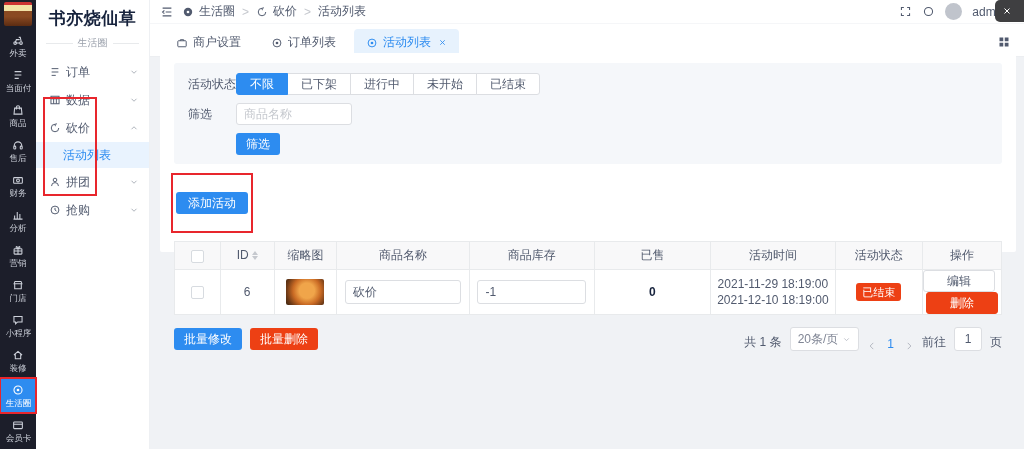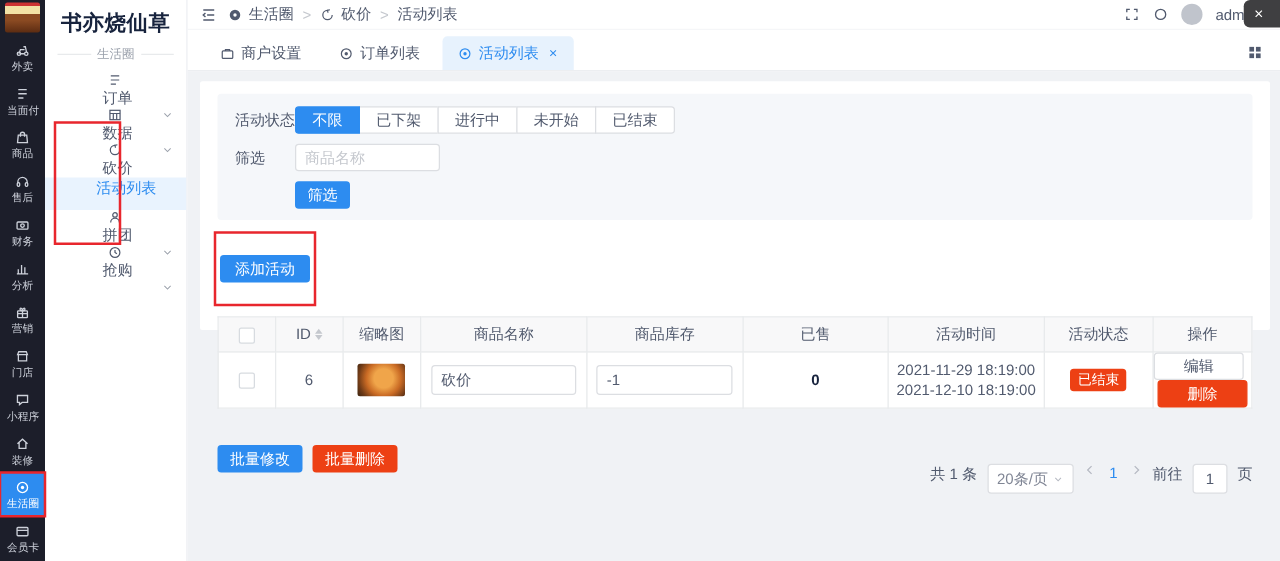--- a/index.html
+++ b/index.html
@@ -12,21 +12,21 @@
   .pitem { width:36px; height:35px; display:flex; flex-direction:column; align-items:center; justify-content:center; gap:2px; color:#cdd1da; cursor:pointer; }
   .pitem svg { width:12px; height:12px; stroke:currentColor; fill:none; stroke-width:1.4; }
   .plabel { font-size:9px; line-height:10px; white-space:nowrap; transform:scale(.95); }
   .pitem.active { background:#2d8cf0; color:#fff; outline:2px solid #e8262d; outline-offset:-1px; }
 
   
   .ssidebar { position:absolute; left:36px; top:0; width:114px; height:449px; background:#fff; border-right:1px solid #eef0f3; z-index:4; }
   .stitle { text-align:center; font-size:17px; font-weight:bold; color:#17233d; padding-top:7px; letter-spacing:.5px; }
   .sdivider { display:flex; align-items:center; gap:5px; margin:6px 10px 8px; color:#9aa0ab; font-size:10px; }
   .sdivider::before,.sdivider::after { content:""; flex:1; height:1px; background:#e8eaec; }
-  .sitem { height:28px; display:flex; align-items:center; padding:0 10px 0 13px; color:#515a6e; cursor:pointer; position:relative;flex-direction:column; }
+  .sitem { height:28px; display:flex; align-items:center; padding:0 10px 0 13px; color:#515a6e; cursor:pointer; position:relative; }
   .sitem svg { width:12px; height:12px; stroke:currentColor; fill:none; stroke-width:1.3; margin-right:5px; flex:none; }
   .sitem .chev { margin-left:auto; margin-right:0; width:10px; height:10px; stroke:#9aa0ab; }
   .sitem.child { padding-left:27px; height:26px; }
   .sitem.active { background:#e9f3fe; color:#2d8cf0; }
   .sannotation { position:absolute; left:7px; top:97px; width:54px; height:99px; border:2px solid #e8262d; pointer-events:none; z-index:9; }
 
   
   .topbar { position:absolute; left:150px; top:0; width:874px; height:24px; background:#fff; display:flex; align-items:center; padding:0 8px; border-bottom:1px solid #f5f6f8; }
   .topbar svg { stroke:#515a6e; fill:none; stroke-width:1.3; }
   .fold { width:14px; height:14px; margin:0 8px 0 2px; cursor:pointer; }
@@ -48,21 +48,21 @@
   .tab .ticon circle:first-child { stroke:#515a6e; fill:none; stroke-width:1.3; }
   .tab .ticon .dot { fill:#515a6e; }
   .tab.active { background:#e7f2fd; color:#2d8cf0; }
   .tab.active .ticon circle:first-child { stroke:#2d8cf0; }
   .tab.active .ticon .dot { fill:#2d8cf0; }
   .tab .closex { width:9px; height:9px; stroke:#2d8cf0; stroke-width:1.5; fill:none; margin-left:2px; }
   .tablist-icon { margin-left:auto; width:12px; height:12px; margin-bottom:8px; cursor:pointer; }
   .tablist-icon rect { fill:#515a6e; }
 
   
-  .card { position:absolute; left:160px; top:65px; width:856px; height:199px; background:#fff; border-radius:2px; padding:10px 8px; }
+  .card { position:absolute; left:160px; top:53px; width:856px; height:199px; background:#fff; border-radius:2px; padding:10px 8px; }
   .filter-panel { margin:0 6px; background:#f5f7fa; border-radius:3px; padding:10px 14px 9px; }
   .frow { display:flex; align-items:center; margin-bottom:8px; }
   .frow:last-child { margin-bottom:0; }
   .flabel { width:48px; flex:none; color:#515a6e; }
   .seg { display:flex; }
   .seg-btn { height:22px; line-height:20px; padding:0 13px; background:#fff; border:1px solid #dcdee2; margin-left:-1px; cursor:pointer; color:#515a6e; }
   .seg-btn:first-child { border-radius:3px 0 0 3px; margin-left:0; }
   .seg-btn:last-child { border-radius:0 3px 3px 0; }
   .seg-btn.active { background:#2d8cf0; border-color:#2d8cf0; color:#fff; position:relative; z-index:1; }
   .text-input { height:22px; width:116px; border:1px solid #dcdee2; border-radius:3px; padding:0 7px; font-size:12px; color:#515a6e; font-family:inherit; background:#fff; }
@@ -91,21 +91,21 @@
   .sold { font-weight:bold; color:#17233d; }
   .time-line { display:block; line-height:16px; }
   .badge { display:inline-block; background:#ed4014; color:#fff; font-size:11px; line-height:18px; padding:0 6px; border-radius:3px; }
   .mini-btn { display:inline-block; height:22px; line-height:20px; padding:0 23px; border-radius:3px; font-size:12px; cursor:pointer; }
   .mini-edit { background:#fff; border:1px solid #dcdee2; color:#515a6e; margin-right:6px; }
   .mini-del { background:#ed4014; border:1px solid #ed4014; color:#fff; }
 
   
   .cfooter { display:flex; align-items:center; margin:12px 6px 0; }
   .batch { display:flex; gap:8px; }
-  .pager { margin-left:auto; display:flex; align-items:flex-start; gap:8px; color:#515a6e;margin-top:32px; }
+  .pager { margin-left:auto; display:flex; align-items:flex-end; gap:8px; color:#515a6e; }
   .psel { display:flex; align-items:center; gap:4px; border:1px solid #dcdee2; border-radius:3px; height:24px; padding:0 7px; color:#808695; cursor:pointer; background:#fff; }
   .psel svg { width:9px; height:9px; stroke:#b5b9c2; fill:none; stroke-width:1.5; }
   .pchev { width:10px; height:10px; stroke:#b5b9c2; fill:none; stroke-width:1.6; cursor:pointer; }
   .pcur { color:#2d8cf0; cursor:pointer; padding:0 2px; }
   .goto-input { width:28px; height:24px; border:1px solid #dcdee2; border-radius:3px; text-align:center; font-size:12px; color:#515a6e; font-family:inherit; }
 </style>
 </head>
 <body>
 
 <div class="app">

